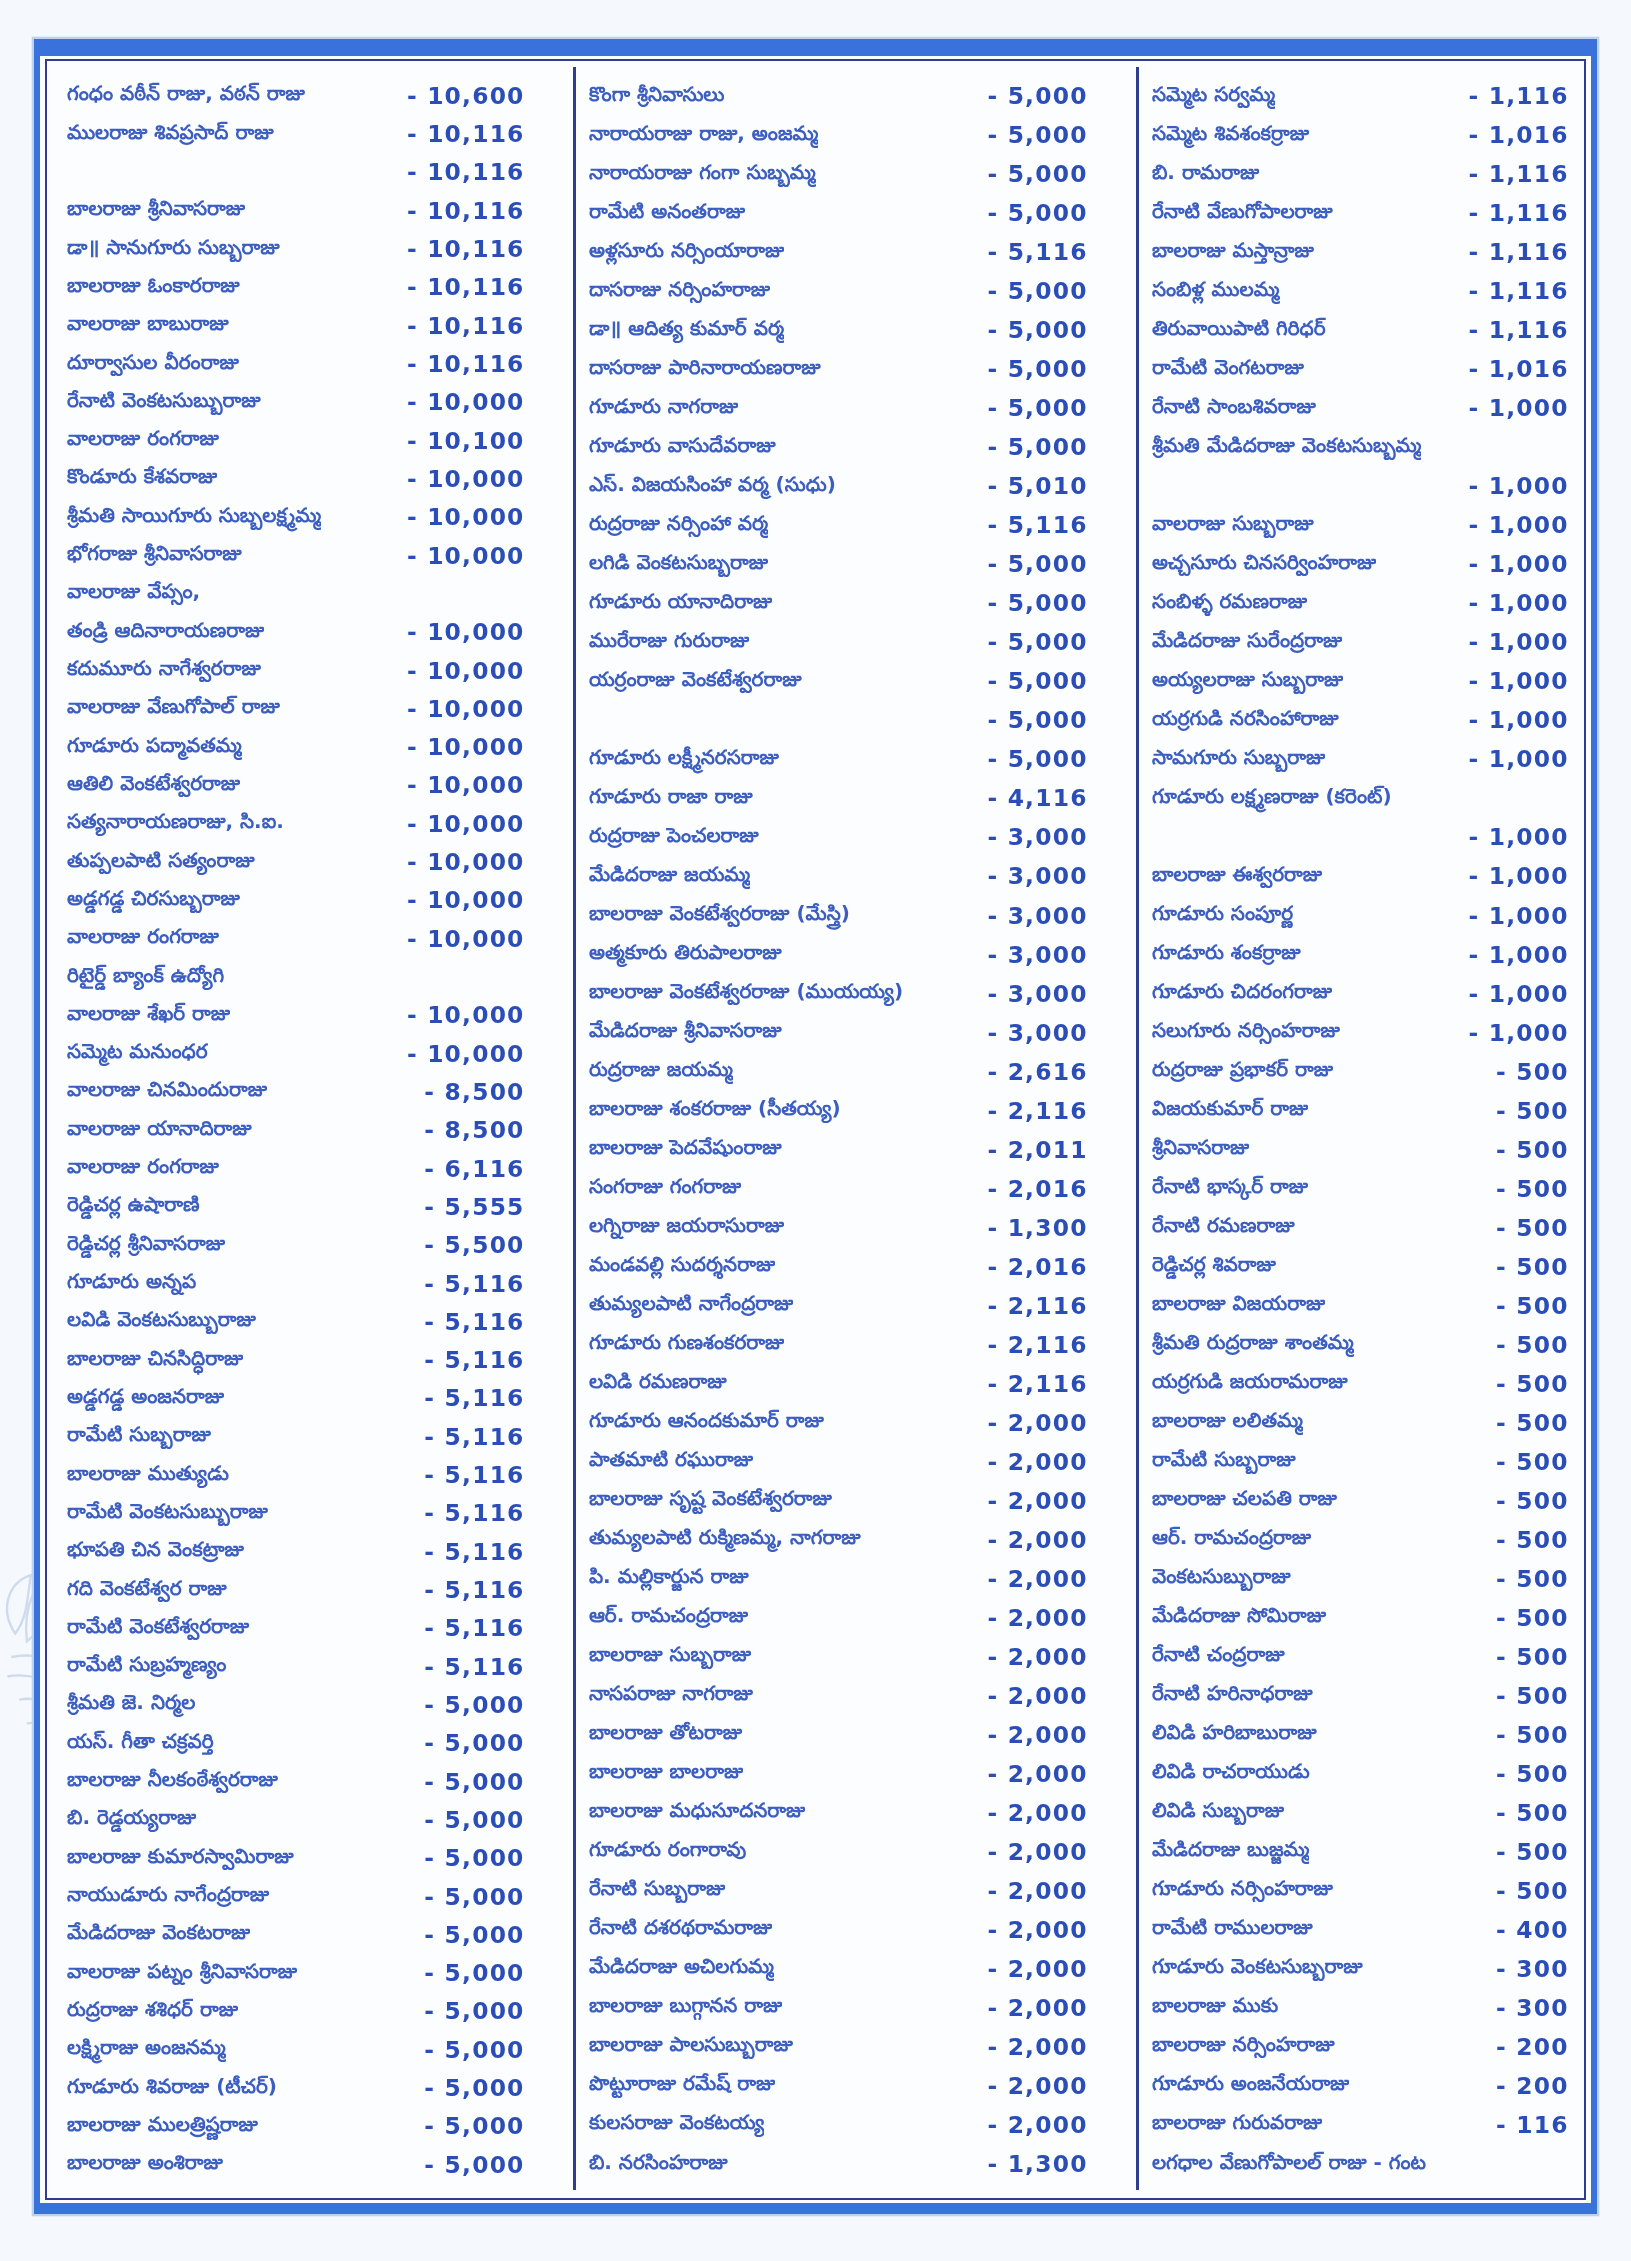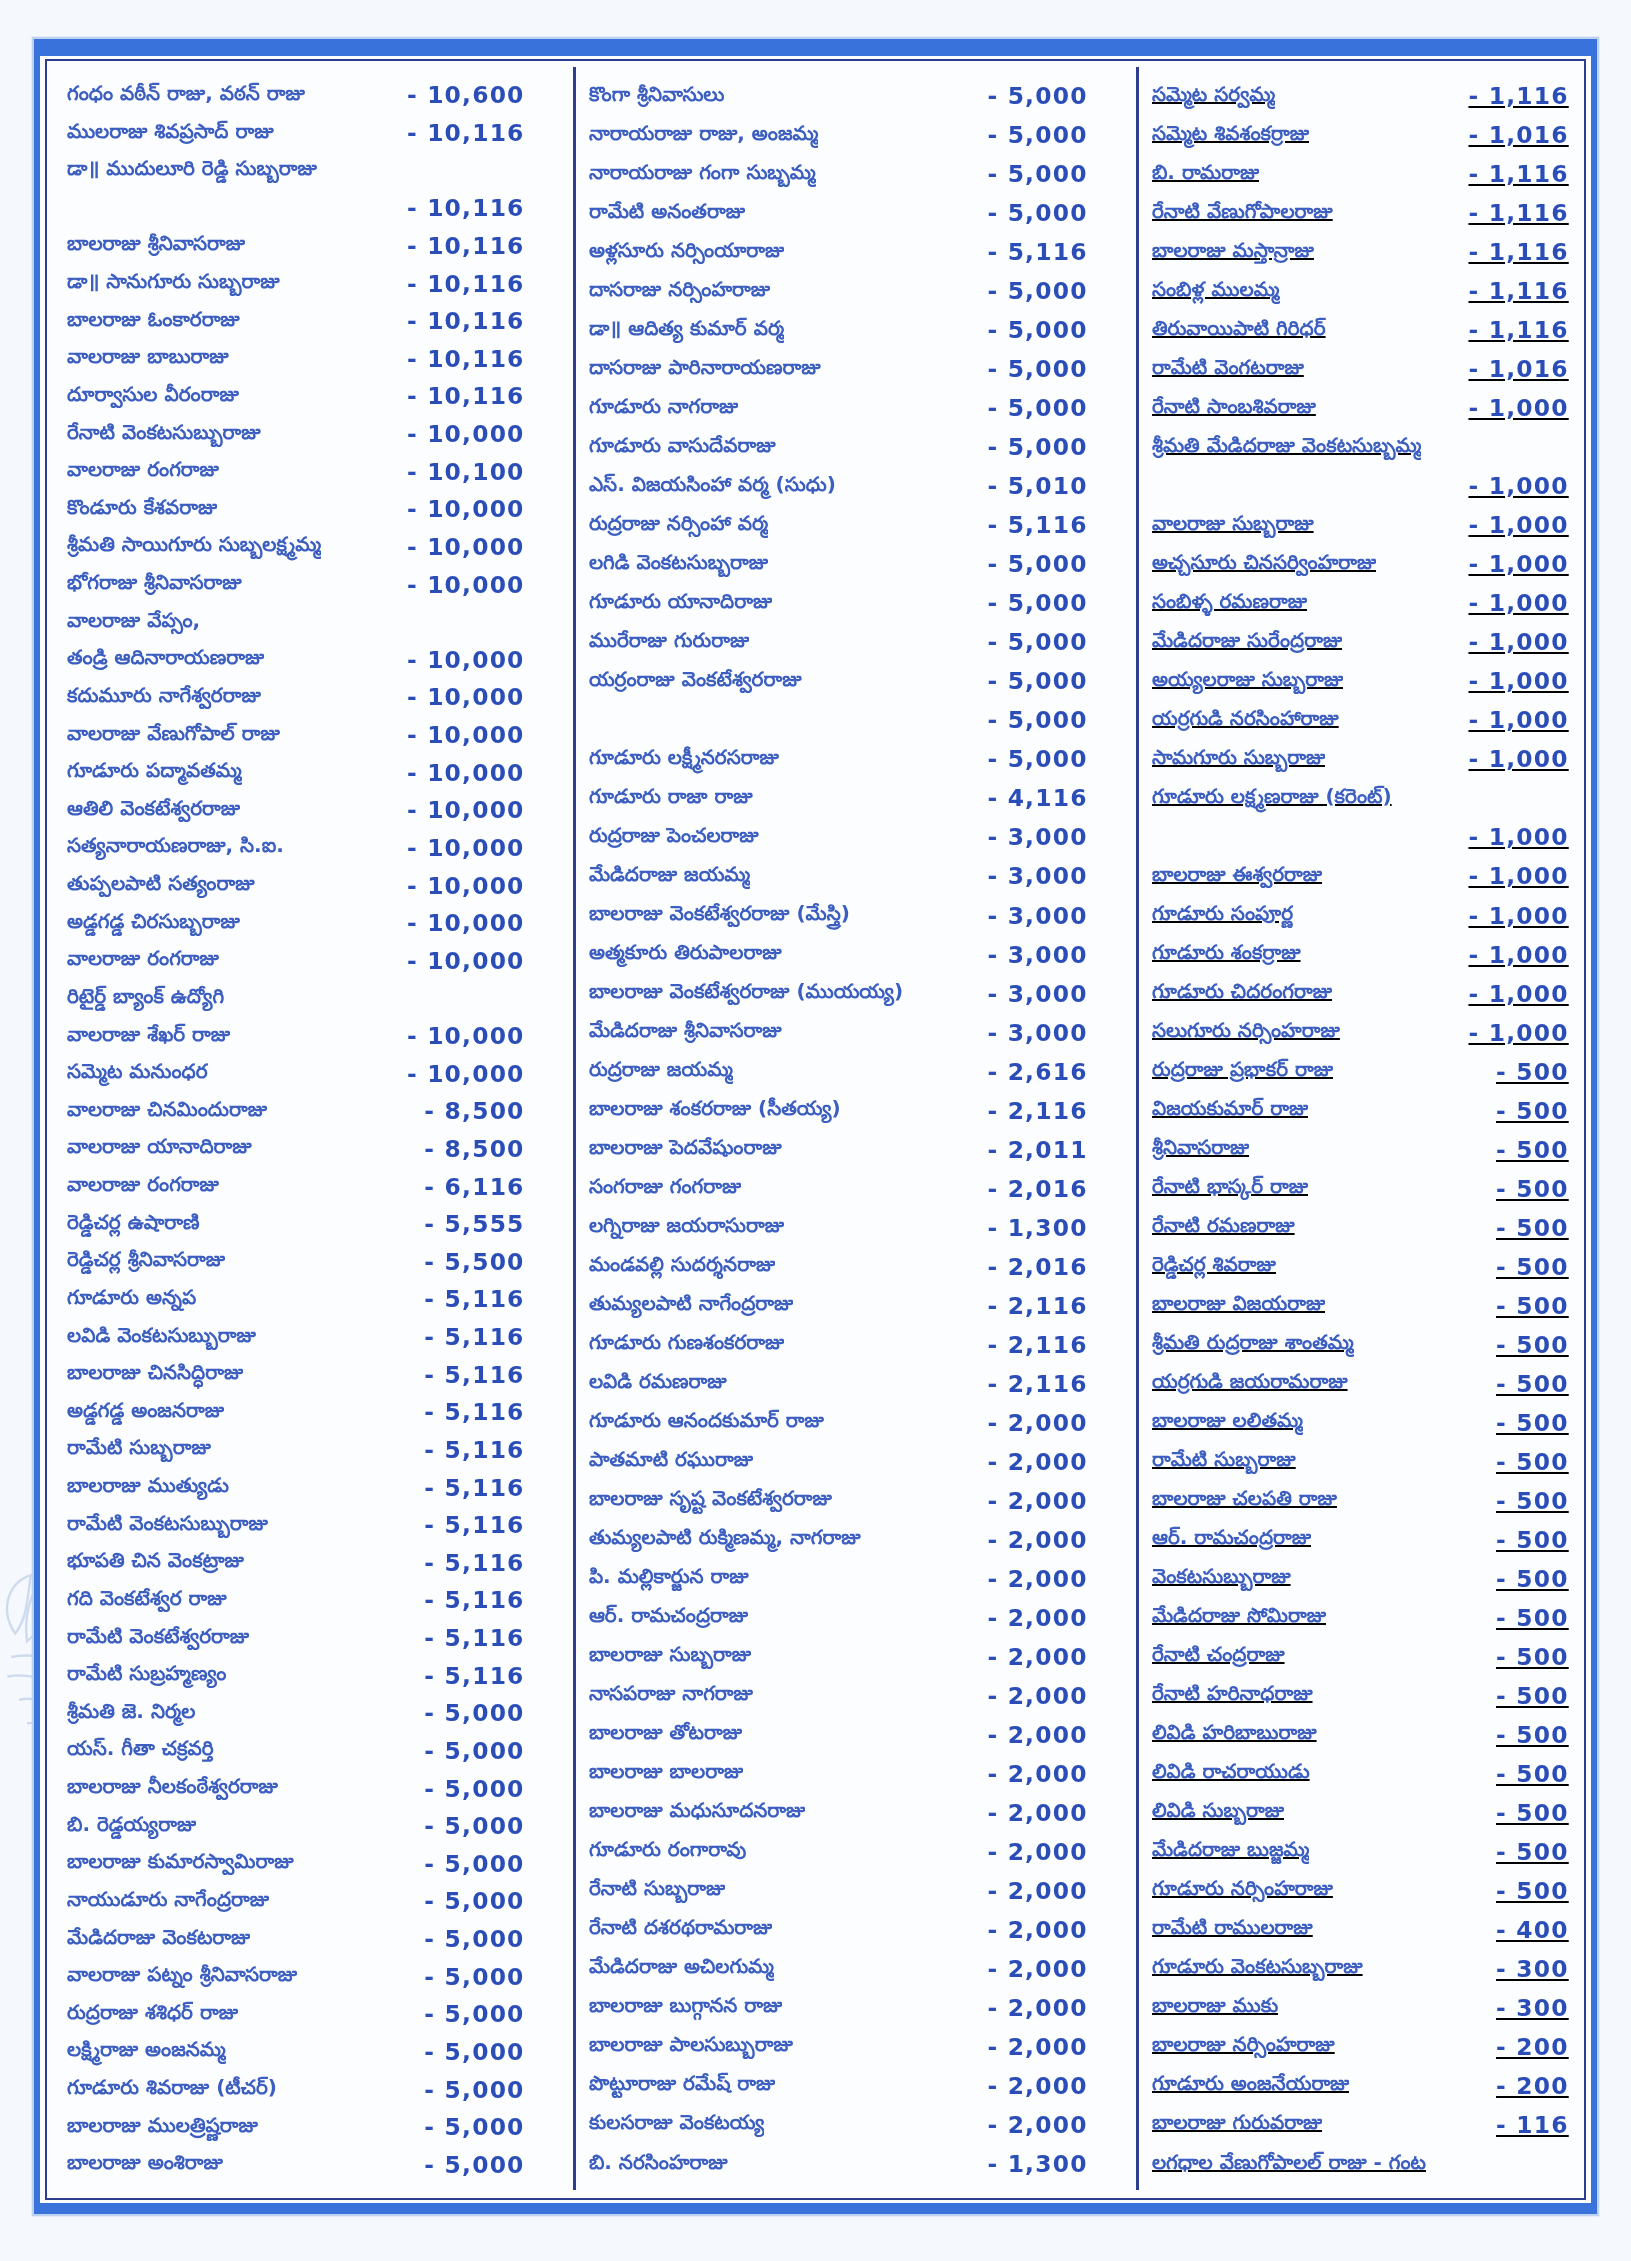--- a/index.html
+++ b/index.html
@@ -22,21 +22,21 @@
     position:absolute;left:7.8px;top:6.2px;right:7.8px;bottom:7.8px;
     display:flex;
   }
   .col{
     display:flex;flex-direction:column;
     box-sizing:border-box;padding:9.4px 7.8px 6.2px 12.5px;
     min-width:0;
   }
   .col-0{flex:0 0 31.4%;}
   .col-1{flex:0 0 34.3%;}
-  .col-2{flex:1;text-decoration:underline;}
+  .col-2{flex:1;}
   .col + .col{border-left:3.1px solid #2e3d8e;margin-left:41px;}
   .row{
     flex:1;display:flex;justify-content:space-between;align-items:center;
     gap:7.8px;min-height:0;
   }
   .name{
     font-size:20px;color:#3b5ec0;font-weight:600;
     white-space:nowrap;overflow:hidden;max-width:72%;
   }
   .name.wide{max-width:100%;}
@@ -72,24 +72,20 @@
         <div class="col col-0">
             <div class="row">
               <span class="name">గంధం వఠీన్ రాజు, వఠన్ రాజు</span>
               <span class="amt">- 10,600</span>
             </div>
             <div class="row">
               <span class="name">ములరాజు శివప్రసాద్ రాజు</span>
               <span class="amt">- 10,116</span>
             </div>
             <div class="row">
-              <span class="name wide">డా॥ ముదులూరి రెడ్డి సుబ్బరాజు</span>
-              <span class="amt"></span>
-            </div>
-            <div class="row">
               <span class="name"></span>
               <span class="amt">- 10,116</span>
             </div>
             <div class="row">
               <span class="name">బాలరాజు శ్రీనివాసరాజు</span>
               <span class="amt">- 10,116</span>
             </div>
             <div class="row">
               <span class="name">డా॥ సానుగూరు సుబ్బరాజు</span>
               <span class="amt">- 10,116</span>

